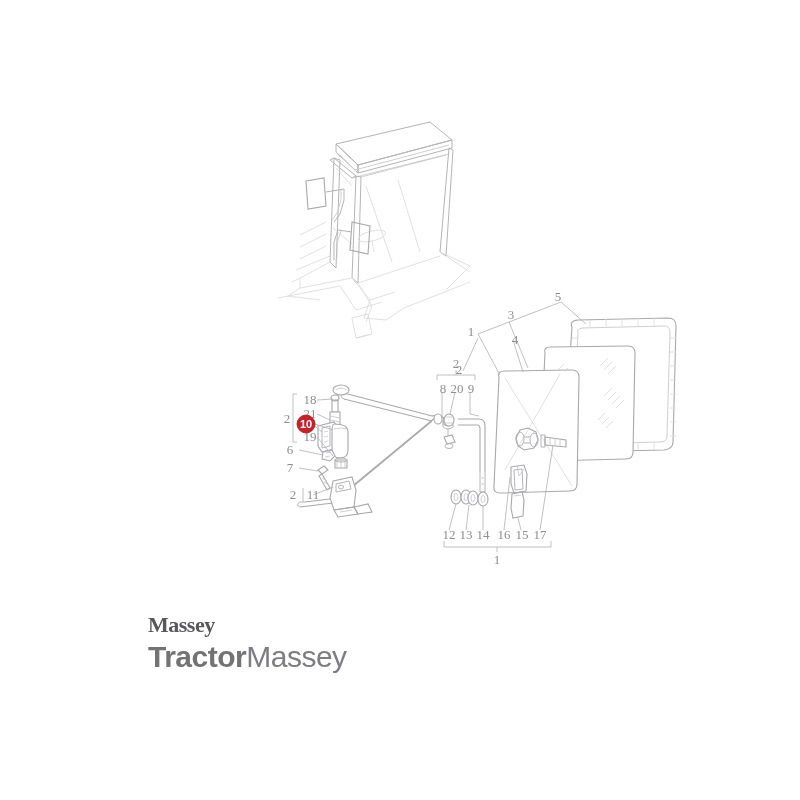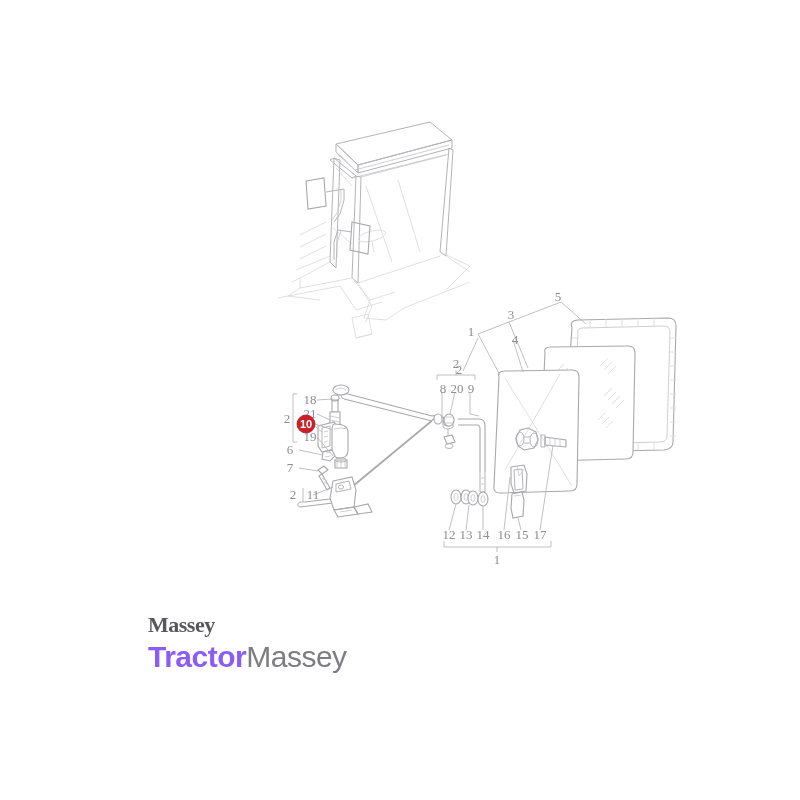--- a/index.html
+++ b/index.html
@@ -55,21 +55,21 @@
     display:block;
     height:26px;
   }
   #logo .l2{
     display:block;
     font-family:"Liberation Sans", sans-serif;
     font-size:30px;
     letter-spacing:-0.5px;
     margin-top:2px;
   }
-  #logo .l2 .red{color:#8b5cf6;font-weight:bold;}
+  #logo .l2 .red{color:#737373;font-weight:bold;}
   #logo .l2 .gry{color:#7d7d82;font-weight:normal;}
 </style>
 </head>
 <body>
 
 <div id="stage">
 
   <svg class="diagram" viewBox="0 0 800 800">
 
     <g>

